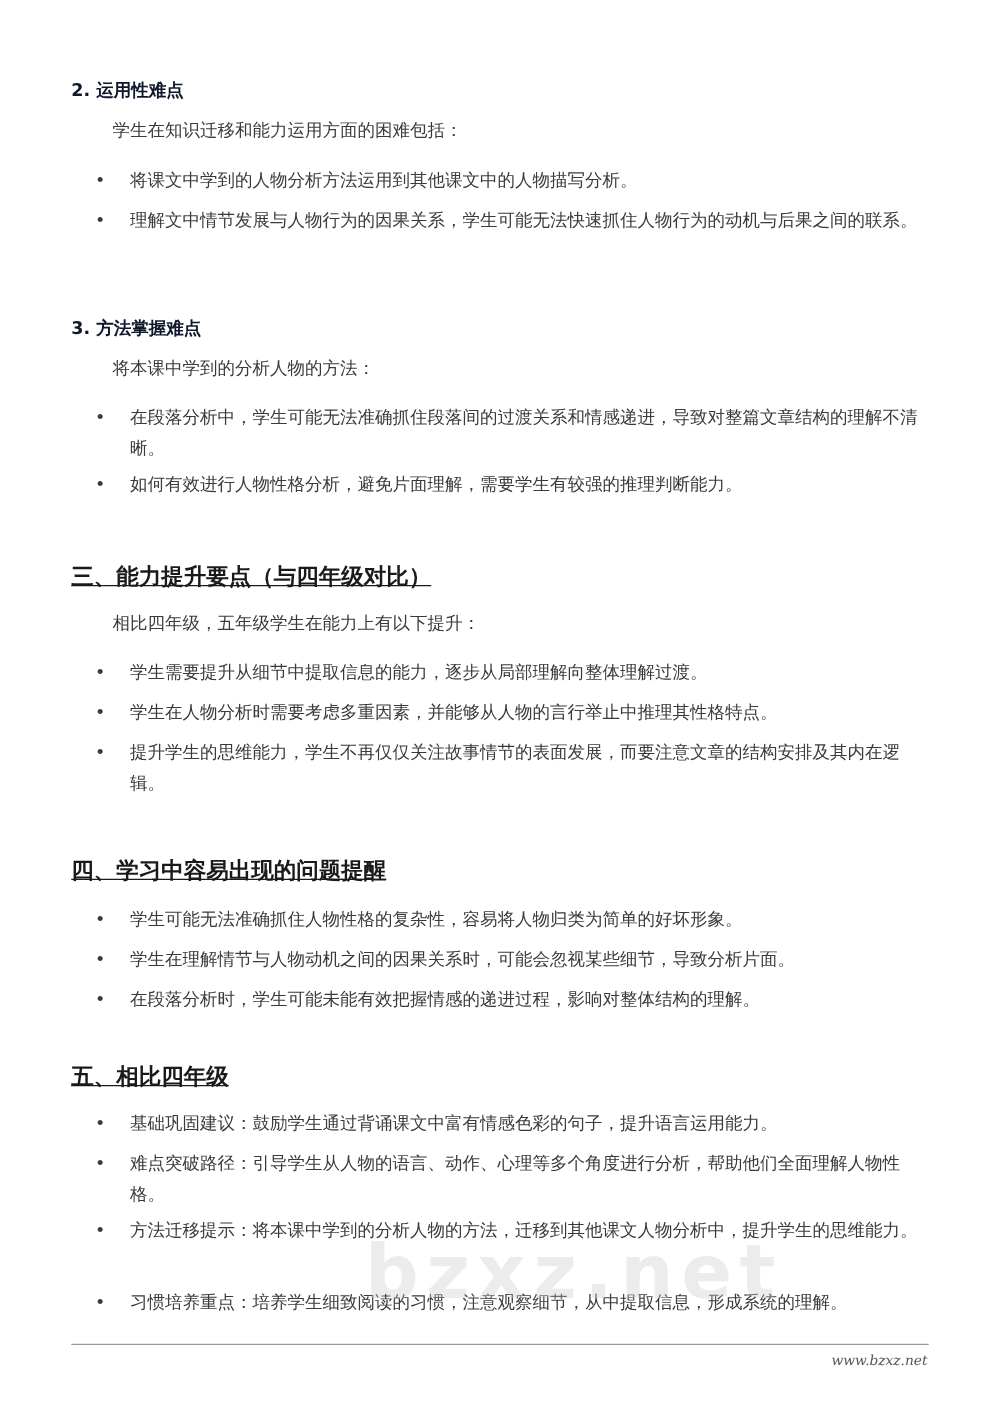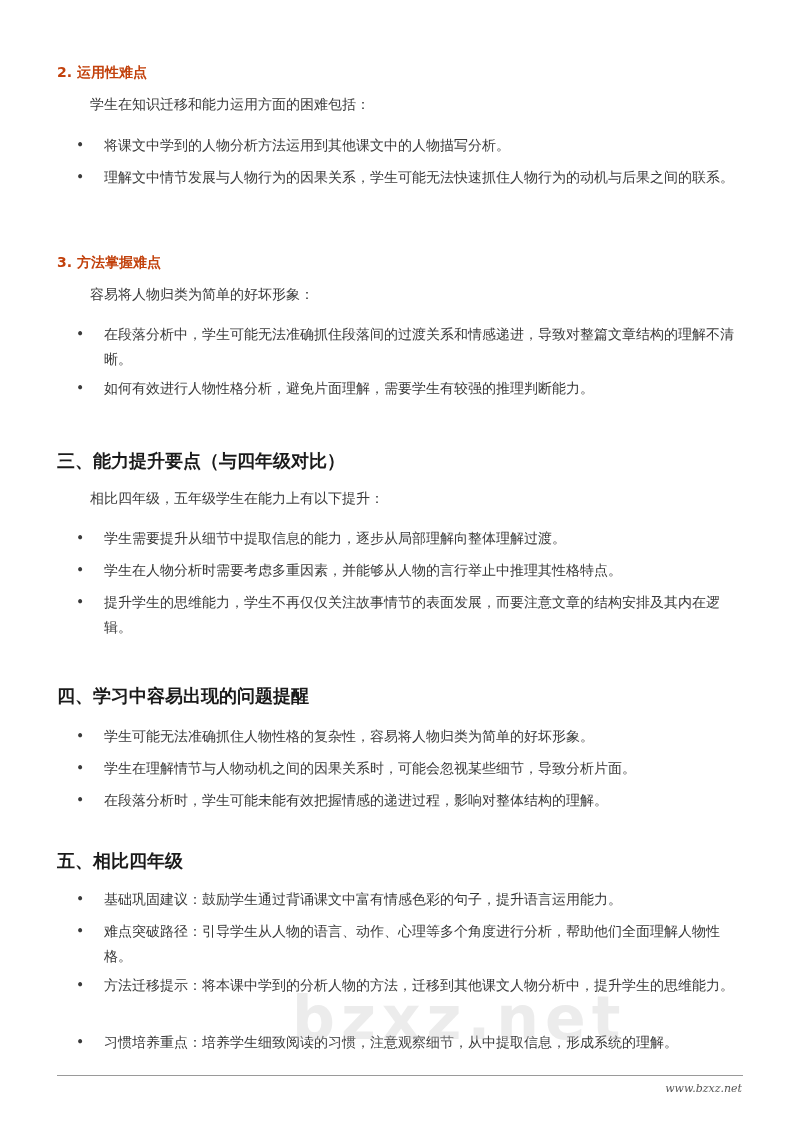--- a/index.html
+++ b/index.html
@@ -5,26 +5,26 @@
   html, body { margin: 0; padding: 0; background: #ffffff; }
   body {
     width: 800px; height: 1130px; position: relative; overflow: hidden;
     font-family: "DejaVu Serif", "Liberation Serif", serif;
     color: #333333;
   }
   .page { position: absolute; left: 0; top: 0; width: 800px; height: 1130px; }
   .sub-heading {
     position: absolute; left: 57px;
     font-family: "DejaVu Sans", "Liberation Sans", sans-serif;
-    font-weight: bold; font-size: 14px; color: #c2410c;
+    font-weight: bold; font-size: 14px; color: #0f172a;
   }
   .sec-heading {
     position: absolute; left: 57px;
     font-family: "DejaVu Sans", "Liberation Sans", sans-serif;
-    font-weight: bold; font-size: 18px; color: #1a1a1a;
+    font-weight: bold; font-size: 18px; color: #1a1a1a; text-decoration: underline;
   }
   .intro {
     position: absolute; left: 90px;
     font-size: 14px; color: #3a3a3a;
   }
   .bullet {
     position: absolute; left: 76px; width: 670px;
     font-size: 14px; line-height: 25px; color: #3a3a3a;
   }
   .bullet .dot {
@@ -58,21 +58,21 @@
   <div class="bullet" style="top:133px;">
     <span class="dot">•</span>
     <span class="txt">将课文中学到的人物分析方法运用到其他课文中的人物描写分析。</span>
   </div>
   <div class="bullet" style="top:165px;">
     <span class="dot">•</span>
     <span class="txt">理解文中情节发展与人物行为的因果关系，学生可能无法快速抓住人物行为的动机与后果之间的联系。</span>
   </div>
 
   <div class="sub-heading" style="top:254px;">3. 方法掌握难点</div>
-  <div class="intro" style="top:286px;">容易将人物归类为简单的好坏形象：</div>
+  <div class="intro" style="top:286px;">将本课中学到的分析人物的方法：</div>
   <div class="bullet" style="top:322px;">
     <span class="dot">•</span>
     <span class="txt">在段落分析中，学生可能无法准确抓住段落间的过渡关系和情感递进，导致对整篇文章结构的理解不清晰。</span>
   </div>
   <div class="bullet" style="top:376px;">
     <span class="dot">•</span>
     <span class="txt">如何有效进行人物性格分析，避免片面理解，需要学生有较强的推理判断能力。</span>
   </div>
 
   <div class="sec-heading" style="top:449px;">三、能力提升要点（与四年级对比）</div>

